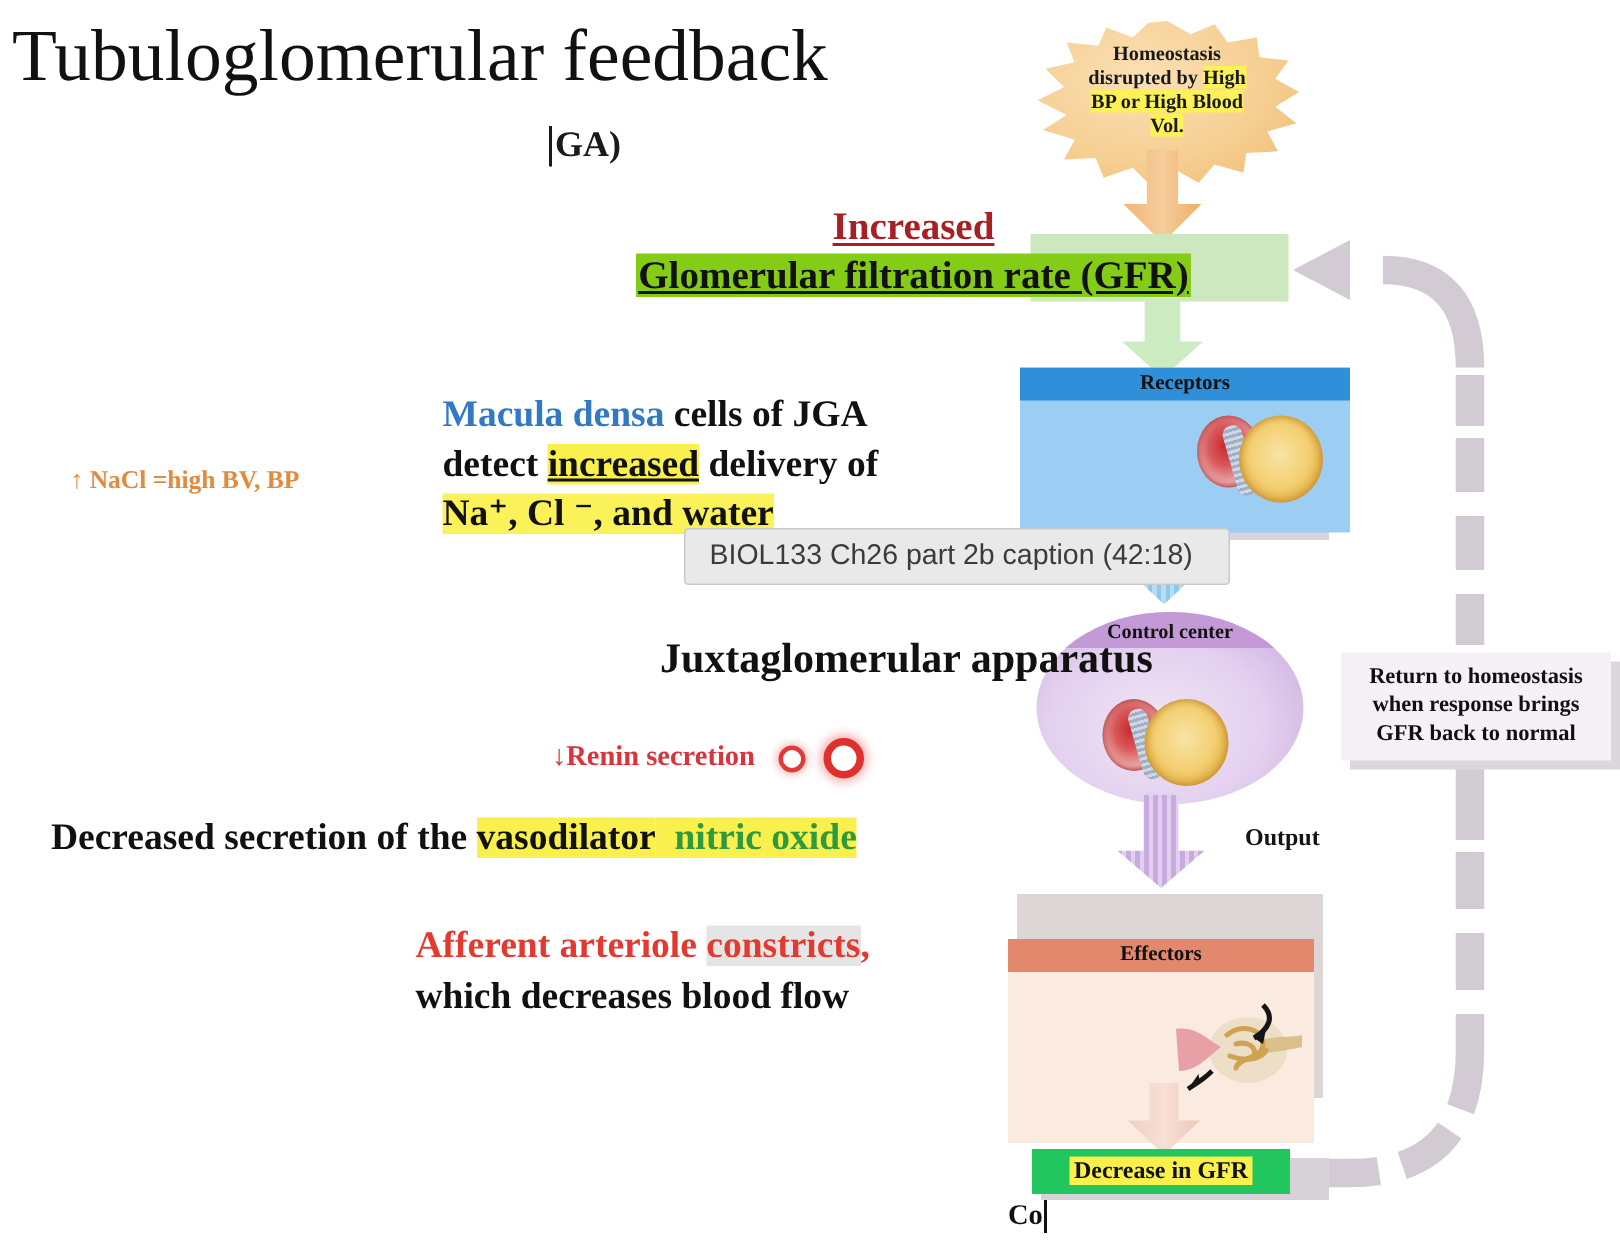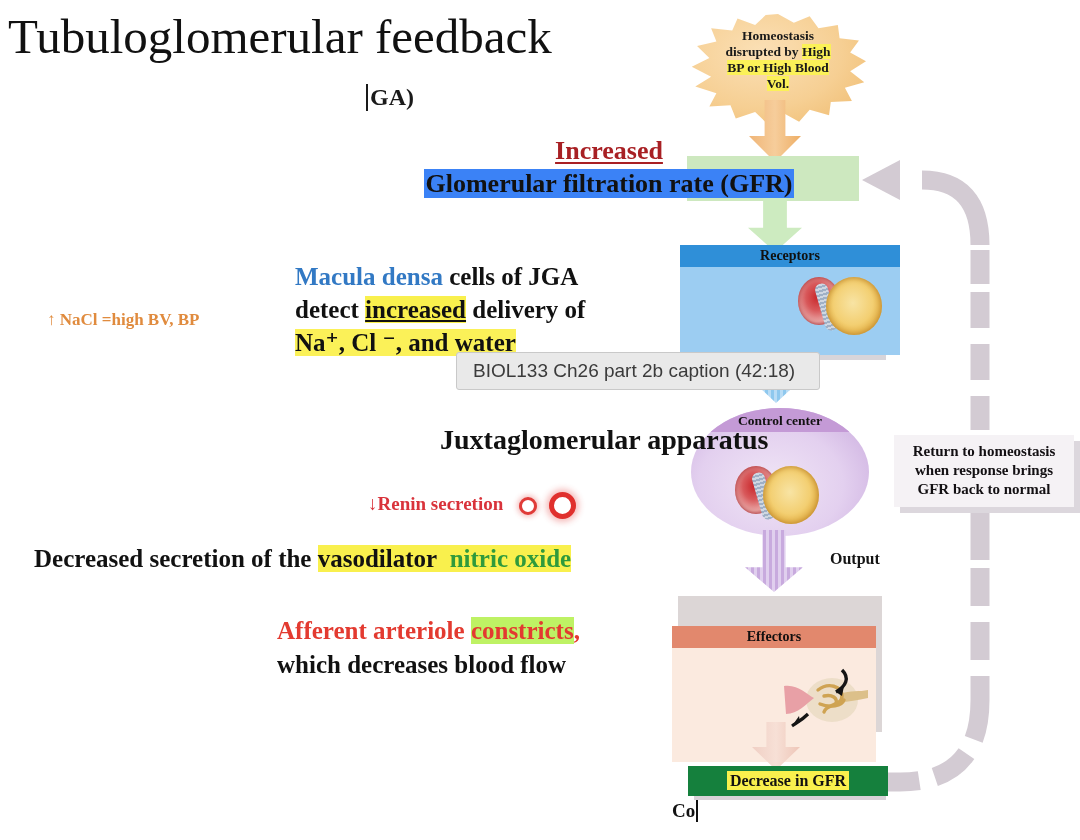--- a/index.html
+++ b/index.html
@@ -115,22 +115,23 @@
     text-underline-offset: 3px;
   }
   #gfr-line {
     font-size: 26px;
     font-weight: bold;
     color: #111111;
     margin-top: 3px;
     white-space: nowrap;
   }
   #gfr-line .hl-slant {
-    background: #3b82f6;
+    background: #84cc16;
     padding: 0 1px;
+    text-decoration: underline;
   }
 
   
   #receptors-shadow {
     position: absolute;
     left: 686px;
     top: 250px;
     width: 200px;
     height: 110px;
     background: #d8d5da;
@@ -276,23 +277,23 @@
     left: 694px;
     top: 772px;
     width: 192px;
     height: 28px;
     background: #d7d2d7;
   }
   #decrease-box {
     position: absolute;
     left: 688px;
     top: 766px;
-    width: 200px;
+    width: 172px;
     height: 30px;
-    background: #15803d;
+    background: #22c55e;
     text-align: center;
     line-height: 30px;
   }
   #decrease-box .t {
     font-size: 16px;
     font-weight: bold;
     color: #111111;
     background: #f9f04d;
     padding: 1px 3px;
   }
@@ -422,21 +423,21 @@
     position: absolute;
     left: 277px;
     top: 614px;
     font-size: 25px;
     font-weight: bold;
     line-height: 1.34;
     color: #111111;
     white-space: nowrap;
   }
   #afferent-block .red { color: #e33a30; }
-  #afferent-block .red-hl { color: #e33a30; background: #bef264; font-family: Liberation Serif, serif; }
+  #afferent-block .red-hl { color: #e33a30; background: #e5e5e5; font-family: Liberation Serif, serif; }
 
   
   #caption {
     position: absolute;
     left: 456px;
     top: 352px;
     width: 364px;
     height: 38px;
     background: #e9e9e9;
     border: 1px solid #c9c9c9;

